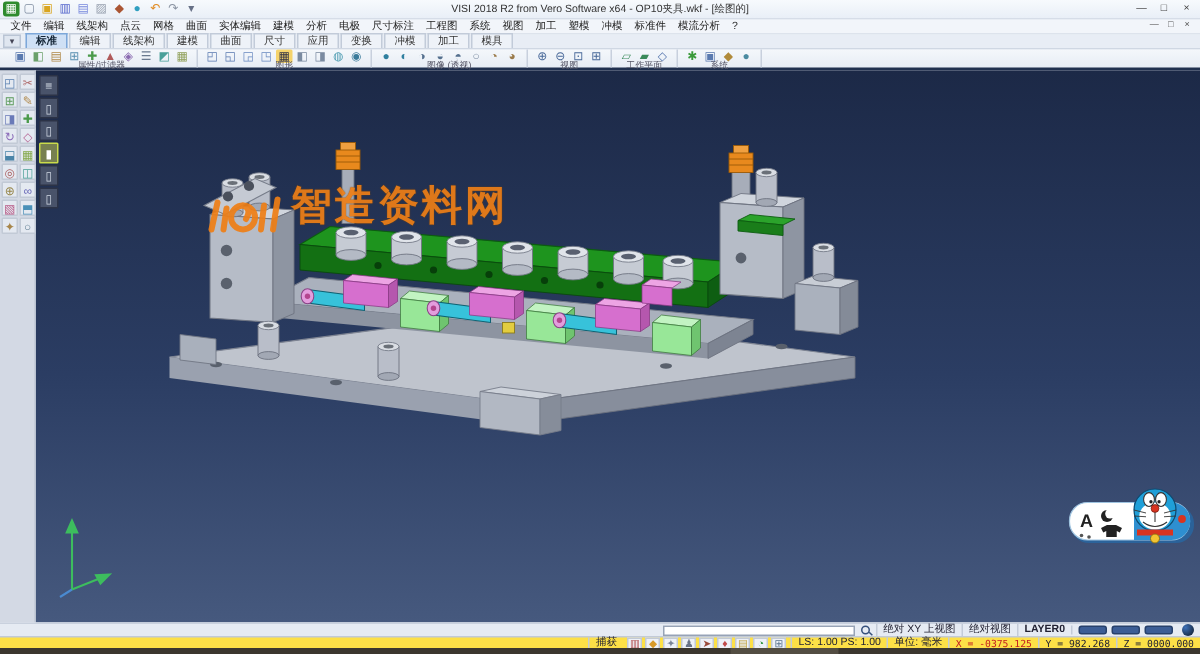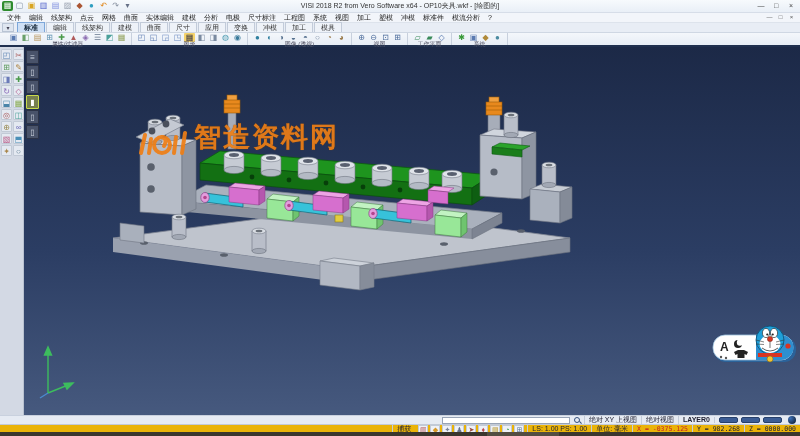--- a/index.html
+++ b/index.html
@@ -67,21 +67,21 @@
   .watermark .wm-text { font-size:27px; font-weight:bold; color:#ef7f16; opacity:.92; letter-spacing:2px;
     text-shadow:0 0 1px #8a4a00; }
 
   .ucs { position:absolute; left:12px; bottom:16px; }
 
   .ime { position:absolute; left:688px; top:275px; width:88px; height:46px; }
 
   
   .status1 { position:absolute; left:0; top:415px; width:800px; height:9px; background:#e6ebf3;
     border-top:1px solid #c9d1de; display:flex; align-items:center; font-size:7px; }
-  .status2 { position:absolute; left:0; top:424px; width:800px; height:8px; background:#eab308;
+  .status2 { position:absolute; left:0; top:424px; width:800px; height:8px; background:#fde047;
     border-top:1px solid #c2cad7; display:flex; align-items:center; font-size:7px; }
   .spacer { flex:1; }
   .sfield { width:128px; height:7px; background:#fff; border:1px solid #97a3b6; margin-right:3px; }
   .zoom-icon { position:relative; width:9px; height:9px; margin-right:2px; }
   .zoom-icon::before { content:""; position:absolute; left:1px; top:1px; width:4px; height:4px;
     border:1px solid #35507c; border-radius:50%; }
   .zoom-icon::after { content:""; position:absolute; left:6px; top:6px; width:3px; height:1px;
     background:#35507c; transform:rotate(45deg); }
   .sitem { padding:0 4px; border-left:1px solid #c3cbd8; line-height:8px; color:#223; white-space:nowrap; }
   .sitem.bold { font-weight:bold; }

